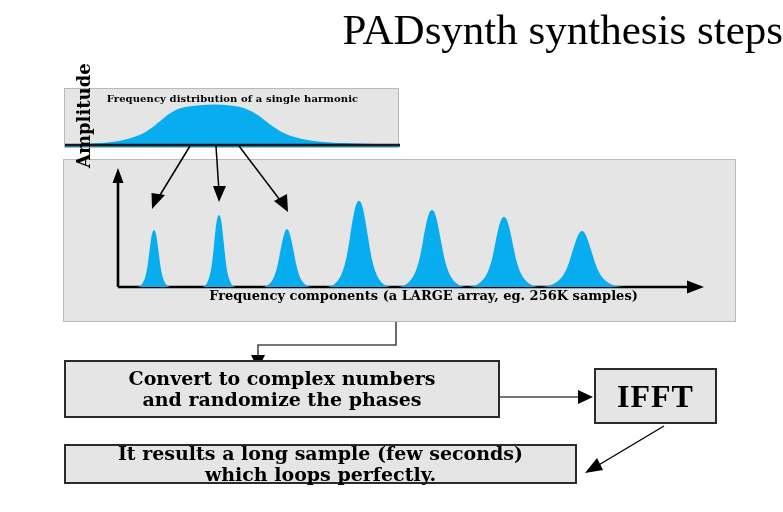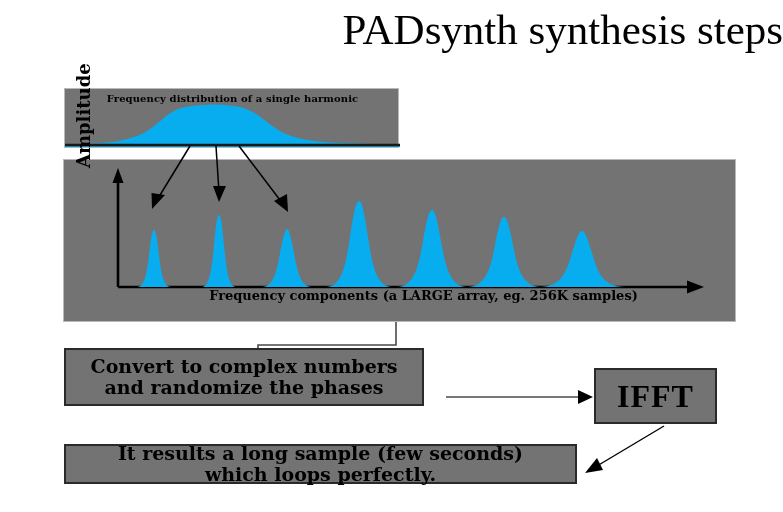--- a/index.html
+++ b/index.html
@@ -34,21 +34,21 @@
     font-weight: 400;
     letter-spacing: 0px;
     line-height: 1.1;
     white-space: nowrap;
   }
 
   
   .box {
     position: absolute;
     box-sizing: border-box;
-    background: #737373;
+    background: #e5e5e5;
     border: 1px solid #b9b9b9;
   }
   .box.strong {
     border: 2px solid #2a2a2a;
   }
 
   
   #bell-panel {
     left: 64px;
     top: 88px;
@@ -126,22 +126,22 @@
     left: 0;
     top: 0;
     width: 783px;
     height: 512px;
     pointer-events: none;
   }
 
   
   #convert-box {
     left: 64px;
-    top: 348px;
-    width: 360px;
+    top: 360px;
+    width: 436px;
     height: 58px;
     display: flex;
     align-items: center;
     justify-content: center;
   }
   #convert-text {
     font-family: "DejaVu Serif", "Liberation Serif", serif;
     font-weight: 700;
     font-size: 19px;
     line-height: 1.12;

